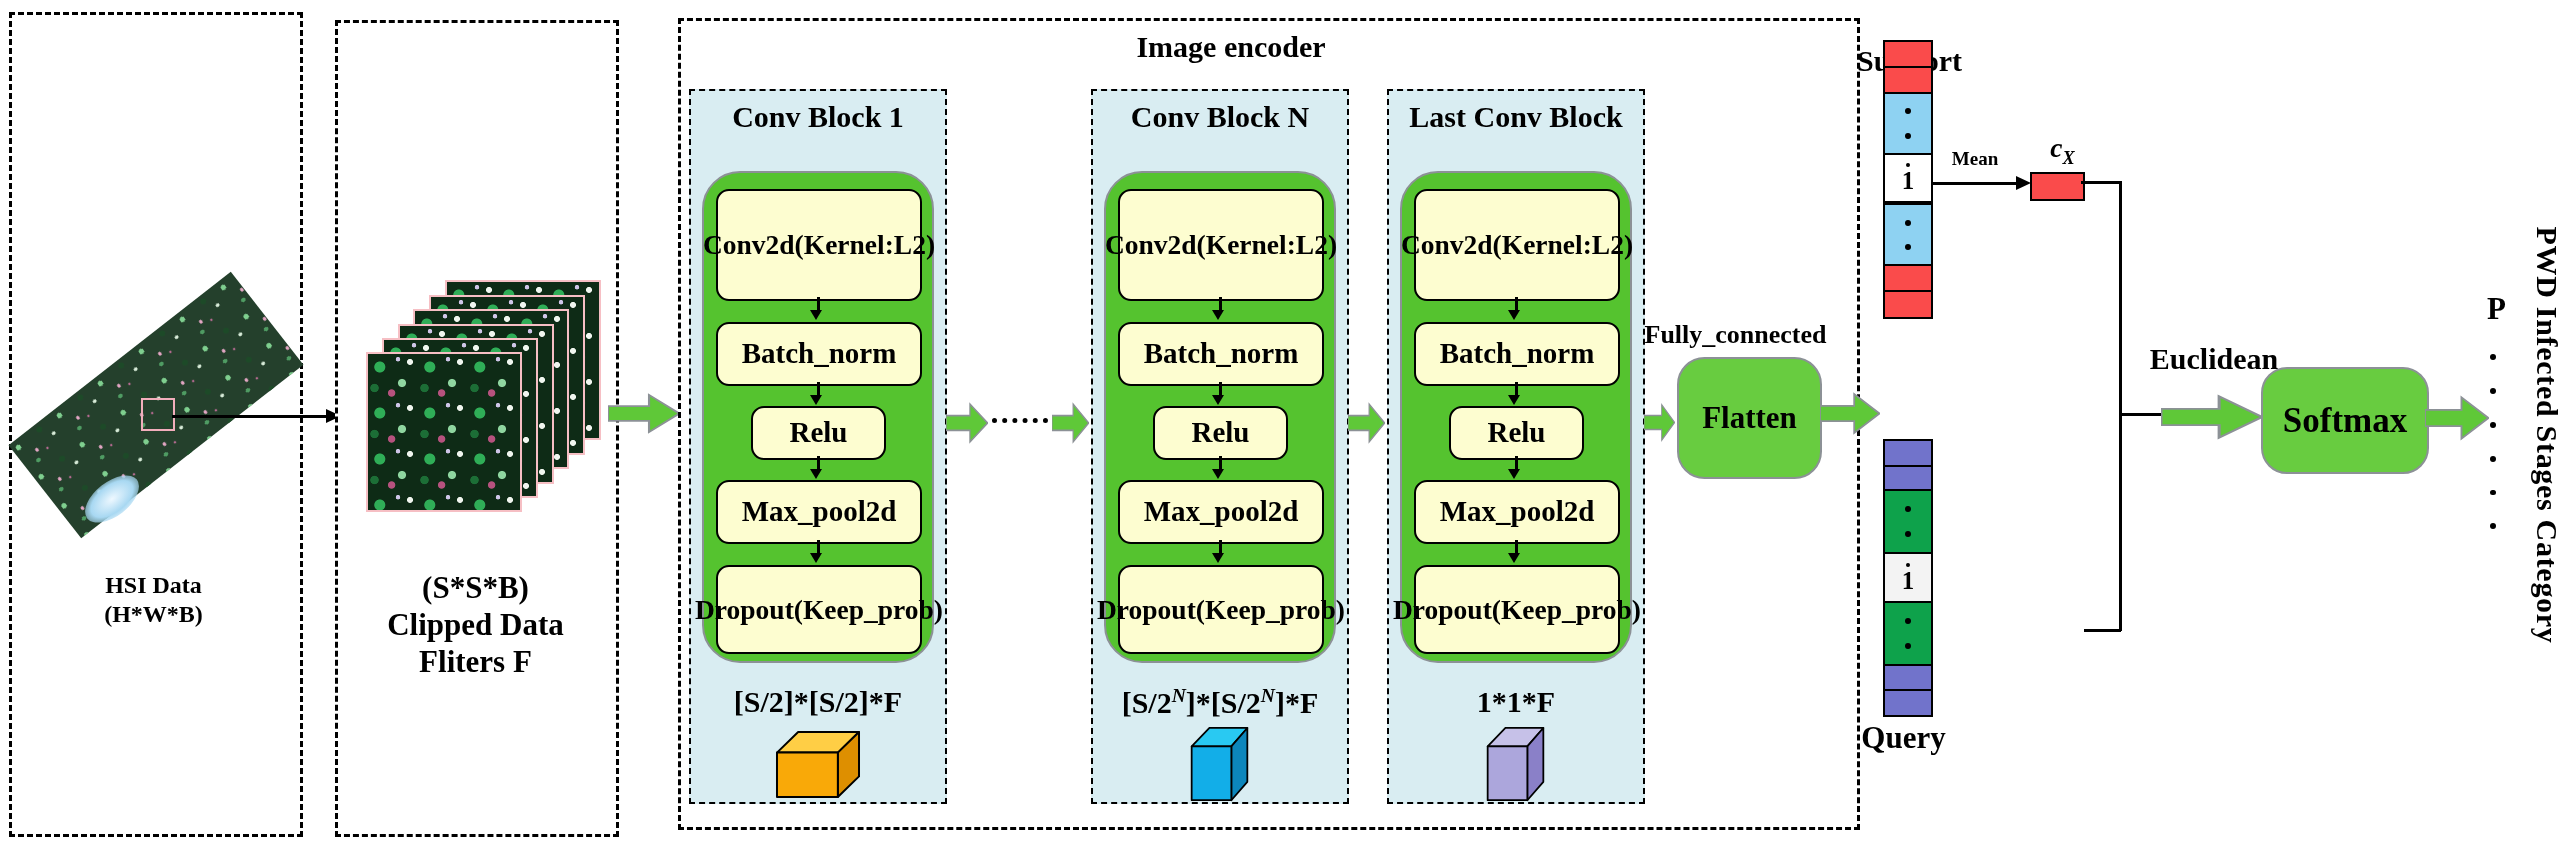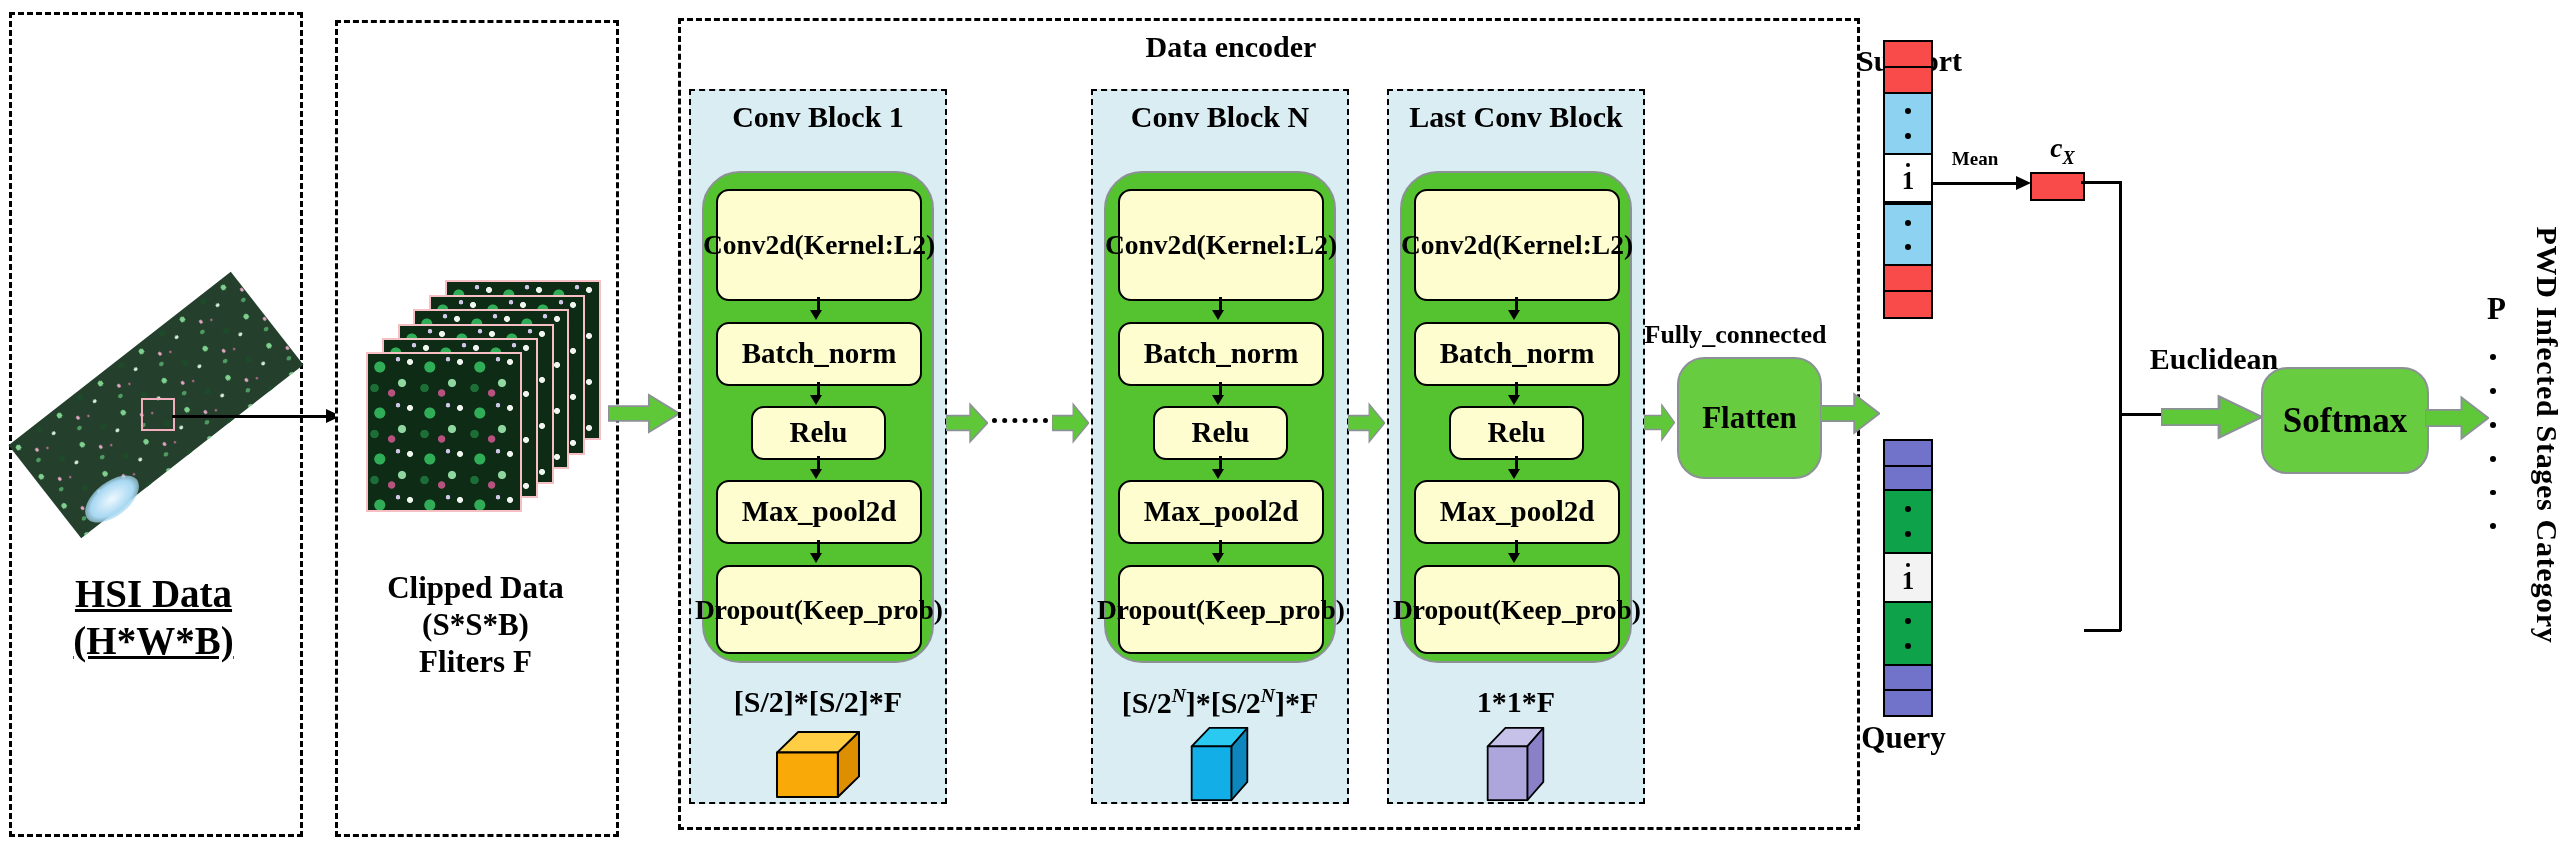--- a/index.html
+++ b/index.html
@@ -49,44 +49,44 @@
 
 <div id="stage">
 
   <div class="dashed" style="left:8.5px;top:11.8px;width:288px;height:819px;"></div>
   <div class="abs tex-hsi" style="left:15px;top:346px;width:282px;height:118px;transform:rotate(-38deg);">
     <div class="pond"></div>
   </div>
   <div class="abs" style="left:141px;top:398px;width:30px;height:29px;border:2.6px solid #F2AEBC;"></div>
   <div class="hline" style="left:172px;top:415px;width:155px;"></div>
   <div class="tri-right" style="left:326px;top:409px;"></div>
-  <div class="lbl" style="left:25px;top:571px;width:257px;font-size:39px;line-height:1.2;text-decoration:underline;">
+  <div class="lbl" style="left:25px;top:571px;width:257px;font-size:24px;line-height:1.2;">
     <div>HSI Data</div>
     <div>(H*W*B)</div>
   </div>
 
   <div class="dashed" style="left:335px;top:19.6px;width:278px;height:811px;"></div>
   <div class="abs tex-clip" style="left:445px;top:280px;width:152px;height:156px;"></div>
   <div class="abs tex-clip" style="left:429px;top:295px;width:152px;height:156px;"></div>
   <div class="abs tex-clip" style="left:413px;top:309px;width:152px;height:156px;"></div>
   <div class="abs tex-clip" style="left:398px;top:324px;width:152px;height:156px;"></div>
   <div class="abs tex-clip" style="left:382px;top:338px;width:152px;height:156px;"></div>
   <div class="abs tex-clip" style="left:366px;top:352px;width:152px;height:156px;"></div>
   <div class="lbl" style="left:347px;top:569px;width:257px;font-size:31px;line-height:1.2;">
+    <div>(S*S*B)</div>
     <div>Clipped Data</div>
-    <div>(S*S*B)</div>
     <div>Fliters F</div>
   </div>
 
   <svg class="flow" style="left:608px;top:391px;width:72px;height:45px;" viewBox="0 0 100 80" preserveAspectRatio="none">
     <polygon points="0,27 57,27 57,7 99,40 57,73 57,53 0,53" fill="#5FC838" stroke="#8C9196" stroke-width="3"></polygon>
   </svg>
 
   <div class="dashed" style="left:678px;top:18.3px;width:1176px;height:806px;background:transparent;"></div>
-  <div class="lbl" style="left:1100px;top:29px;width:262px;font-size:30px;">Data encoder</div>
+  <div class="lbl" style="left:1100px;top:29px;width:262px;font-size:30px;">Image encoder</div>
 
   <div class="cyan-block" style="left:689px;top:89px;width:254px;height:711px;">
     <div class="blk-title">Conv Block 1</div>
     <div class="green-rect"></div>
     <div class="ybox f42" style="left:25px;top:98px;width:202px;height:108px;">
       <div>Conv2d</div>
       <div>(Kernel:L2)</div>
     </div>
     <div class="vline" style="left:126px;top:206px;height:14.4px;"></div>
     <div class="tri-down" style="left:119px;top:219px;"></div>

